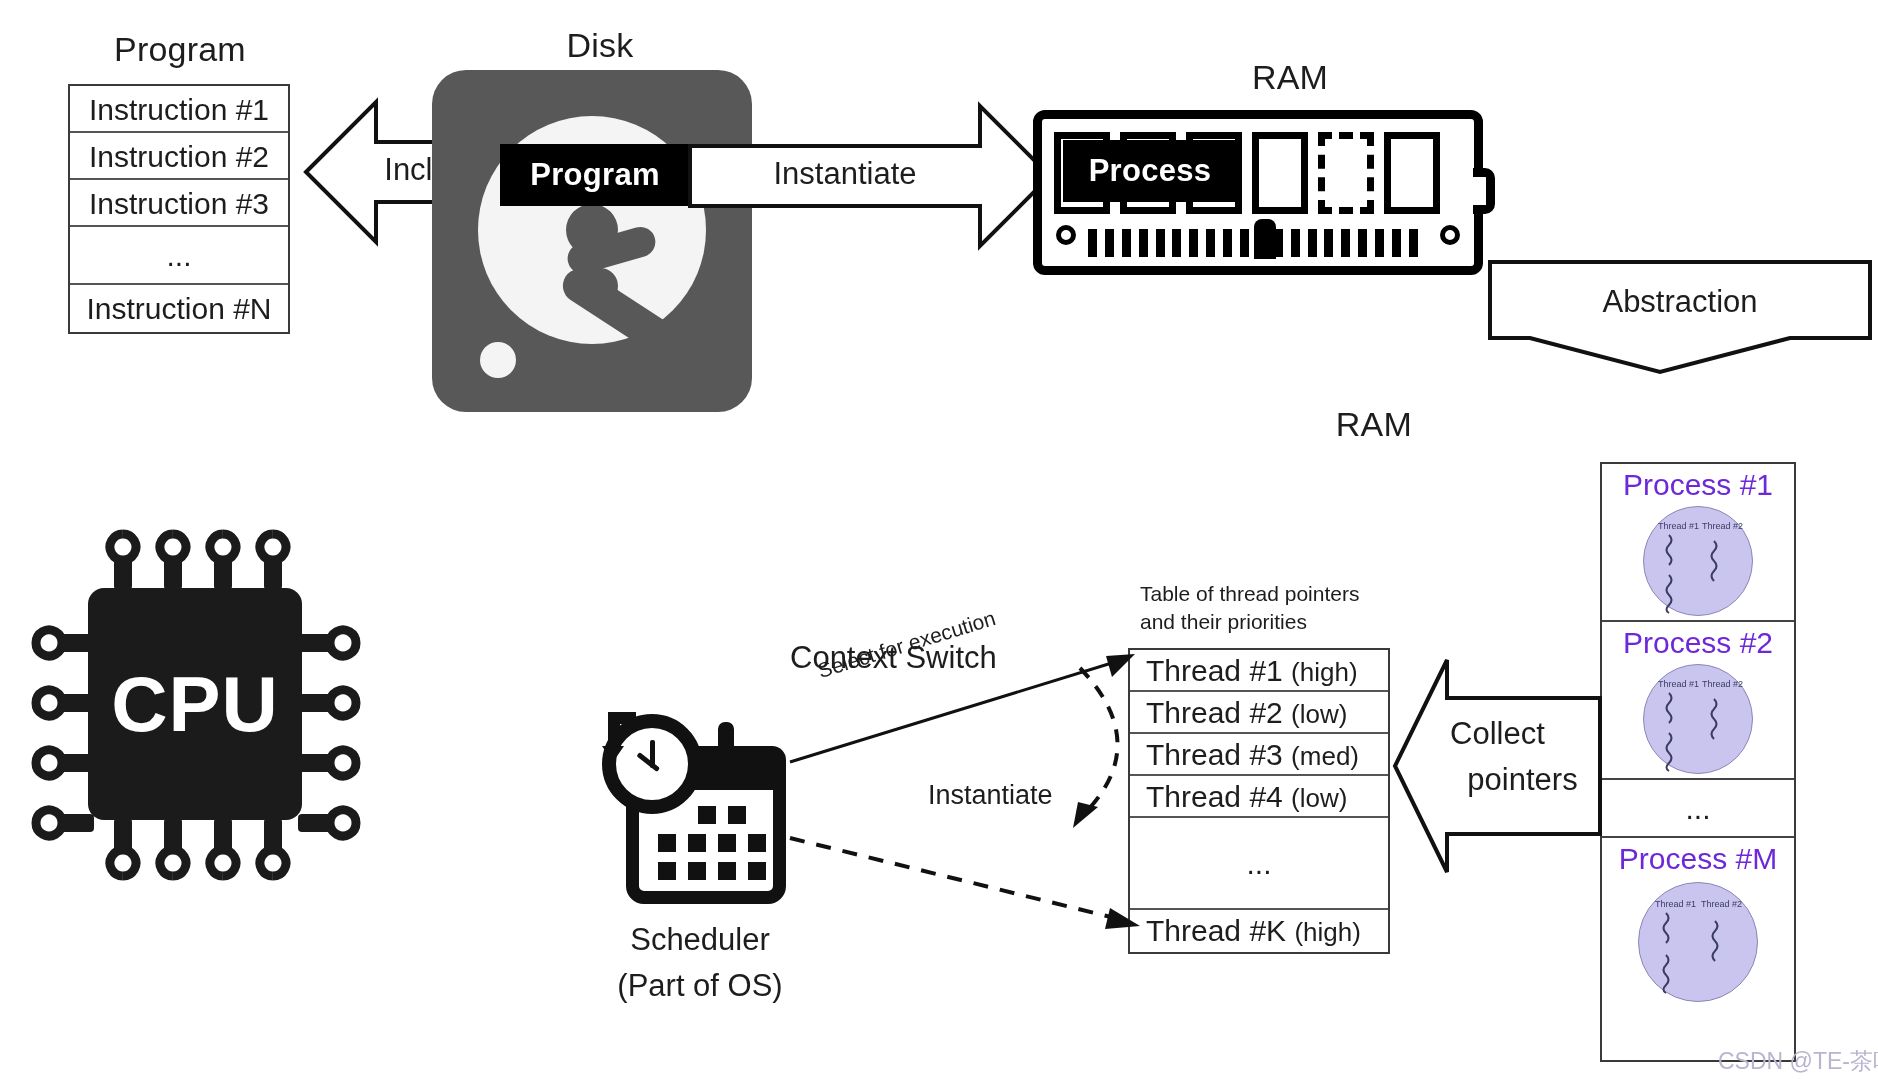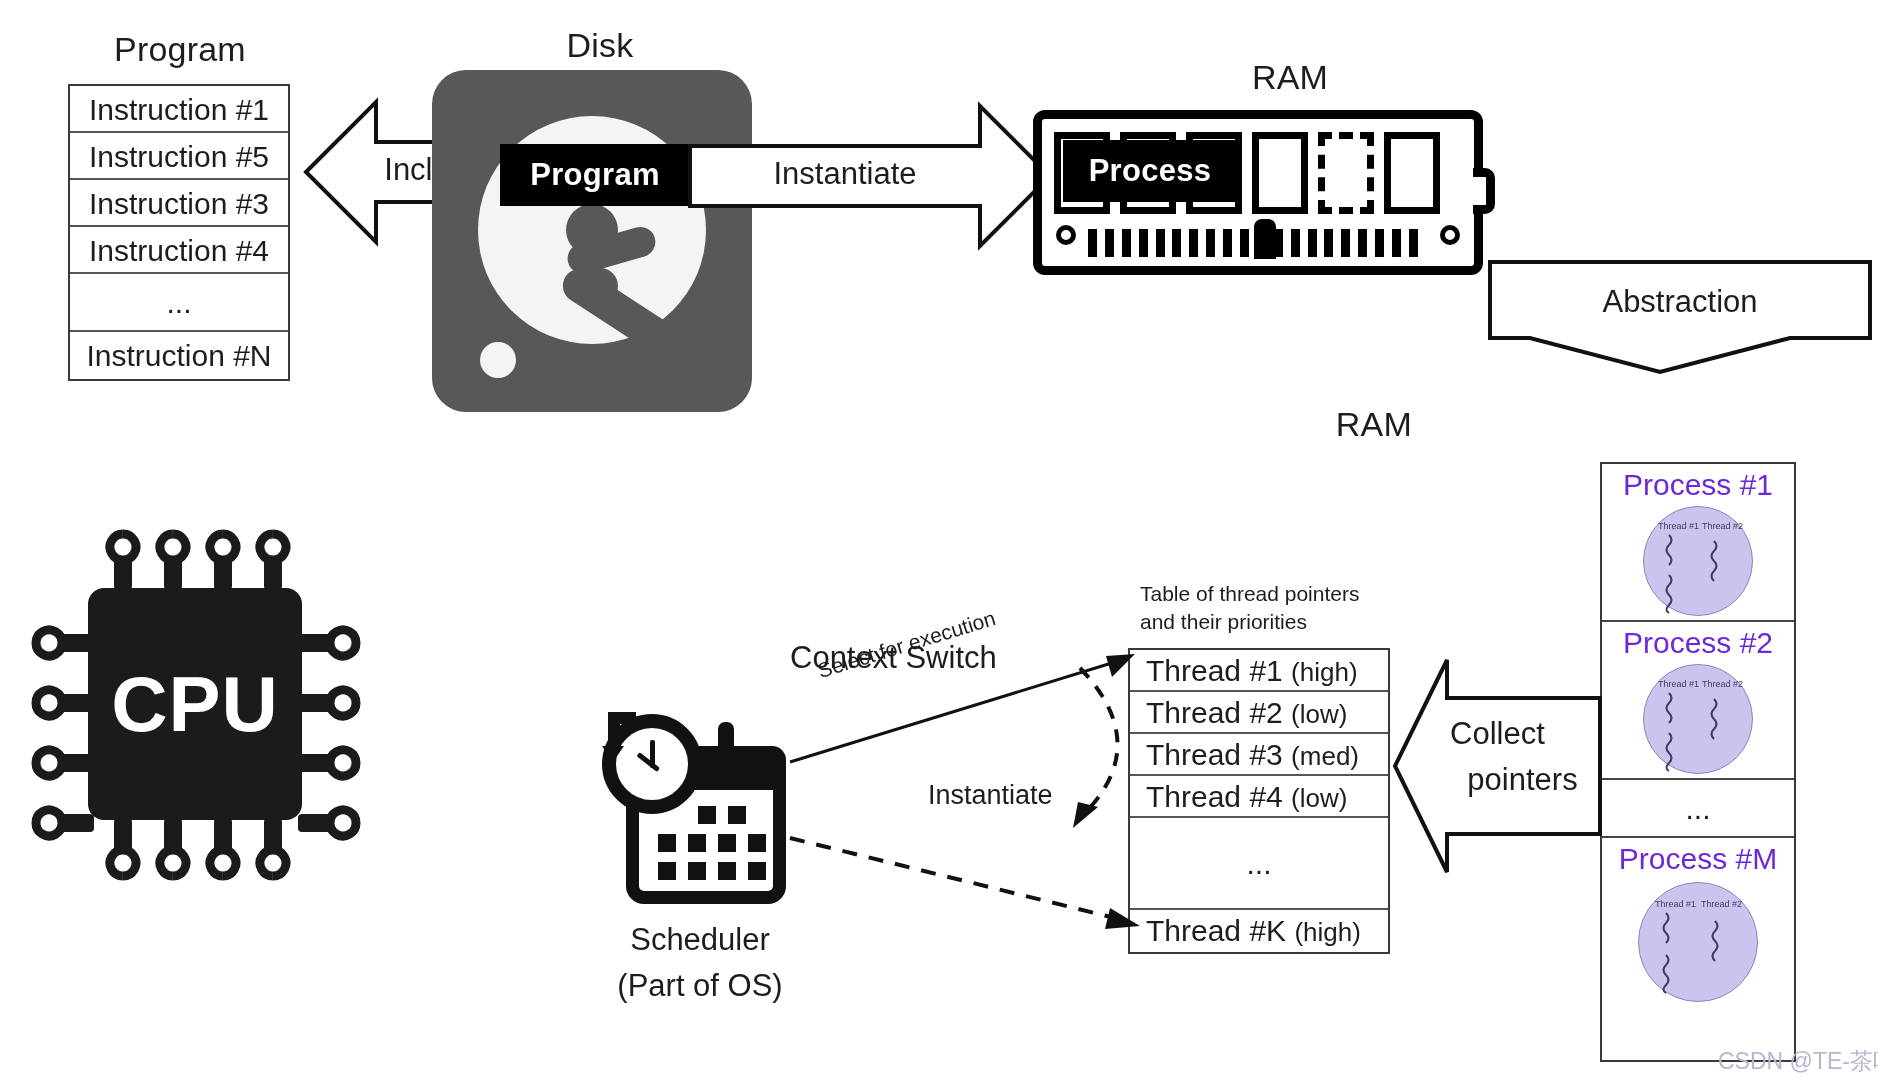--- a/index.html
+++ b/index.html
@@ -121,23 +121,22 @@
 </style>
 </head>
 <body>
 
 <div id="stage">
 
   <div class="abs ttl ctr" style="left:60px; top:30px; width:240px;">Program</div>
 
   <div class="abs prog-table" style="left:68px; top:84px; width:222px;">
     <div class="prog-row">Instruction #1</div>
-    <div class="prog-row">Instruction #5</div>
+    <div class="prog-row">Instruction #2</div>
     <div class="prog-row">Instruction #3</div>
-    <div class="prog-row">Instruction #4</div>
     <div class="prog-row tall">...</div>
     <div class="prog-row">Instruction #N</div>
   </div>
 
   <div class="abs" style="left:306px; top:96px; width:225px; height:152px;">
     <svg width="225" height="152" viewBox="0 0 225 152">
       <polygon points="0,76 70,6 70,46 225,46 225,106 70,106 70,146" fill="#ffffff" stroke="#111111" stroke-width="4"></polygon>
     </svg>
     <div class="abs lbl" style="left:56px; top:56px; width:160px; text-align:center;">Includes</div>
   </div>

